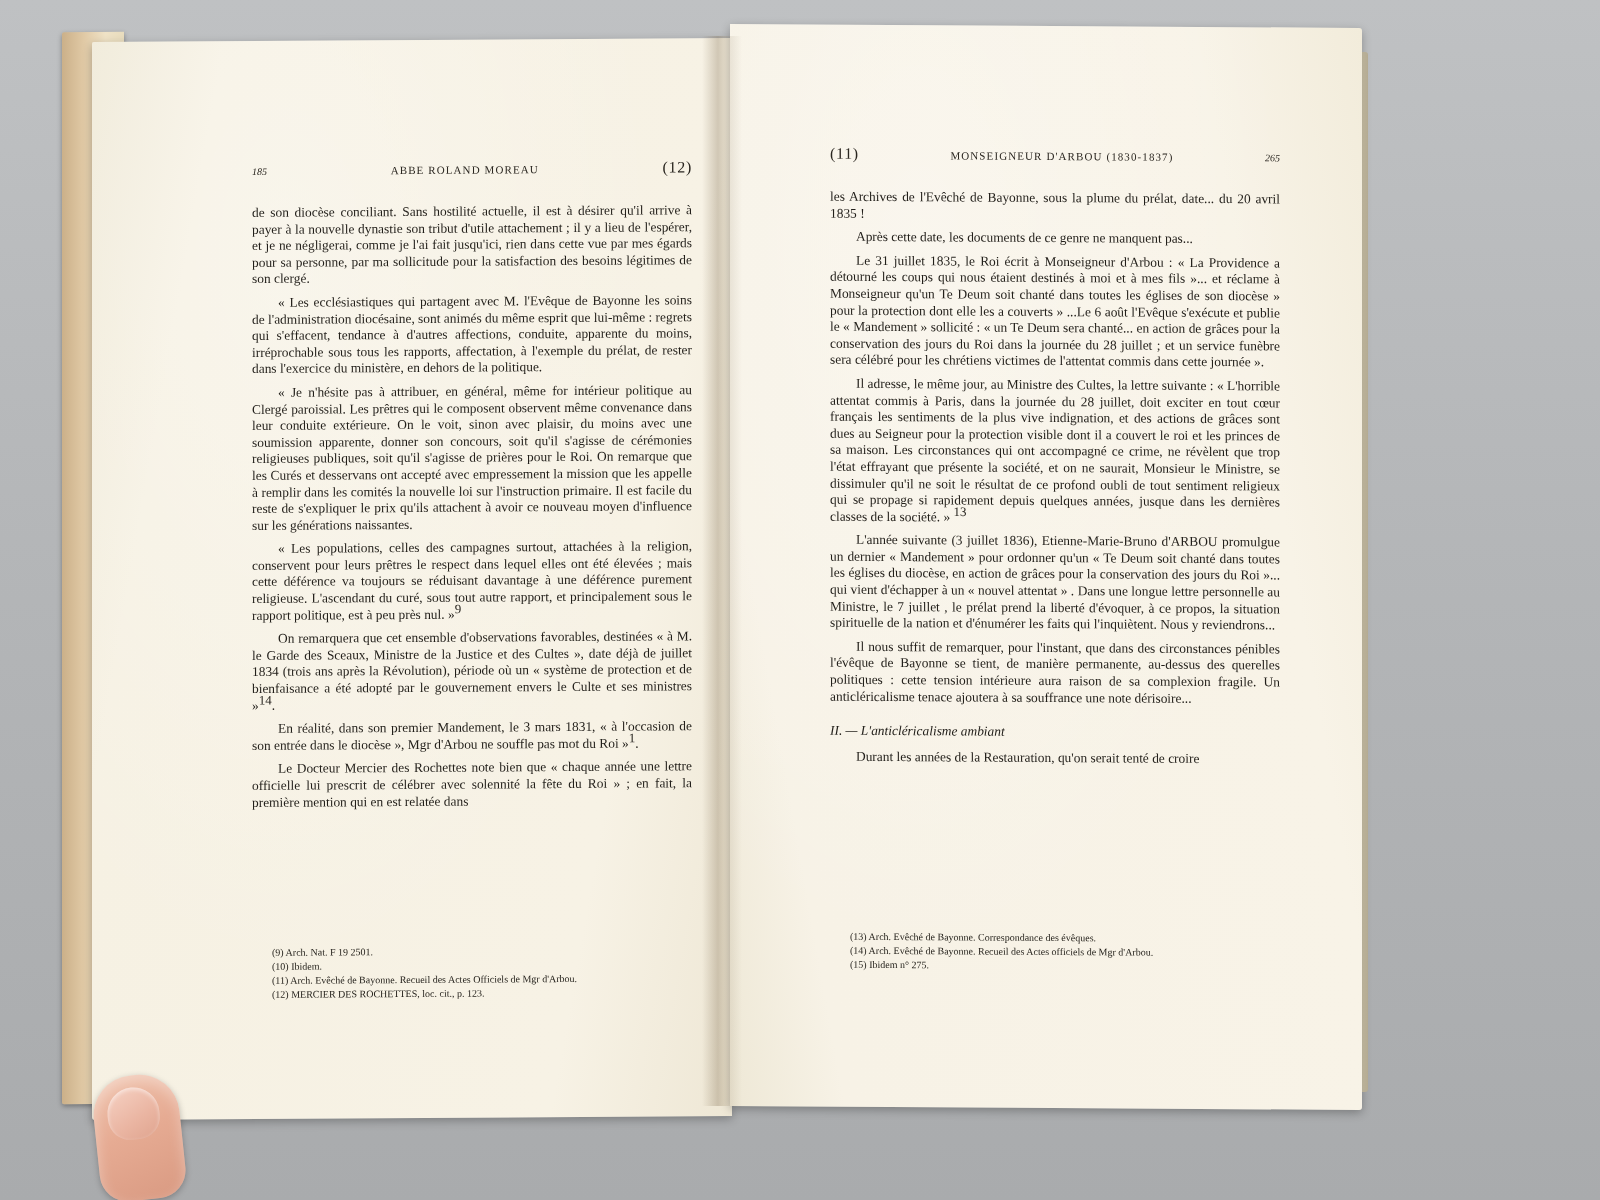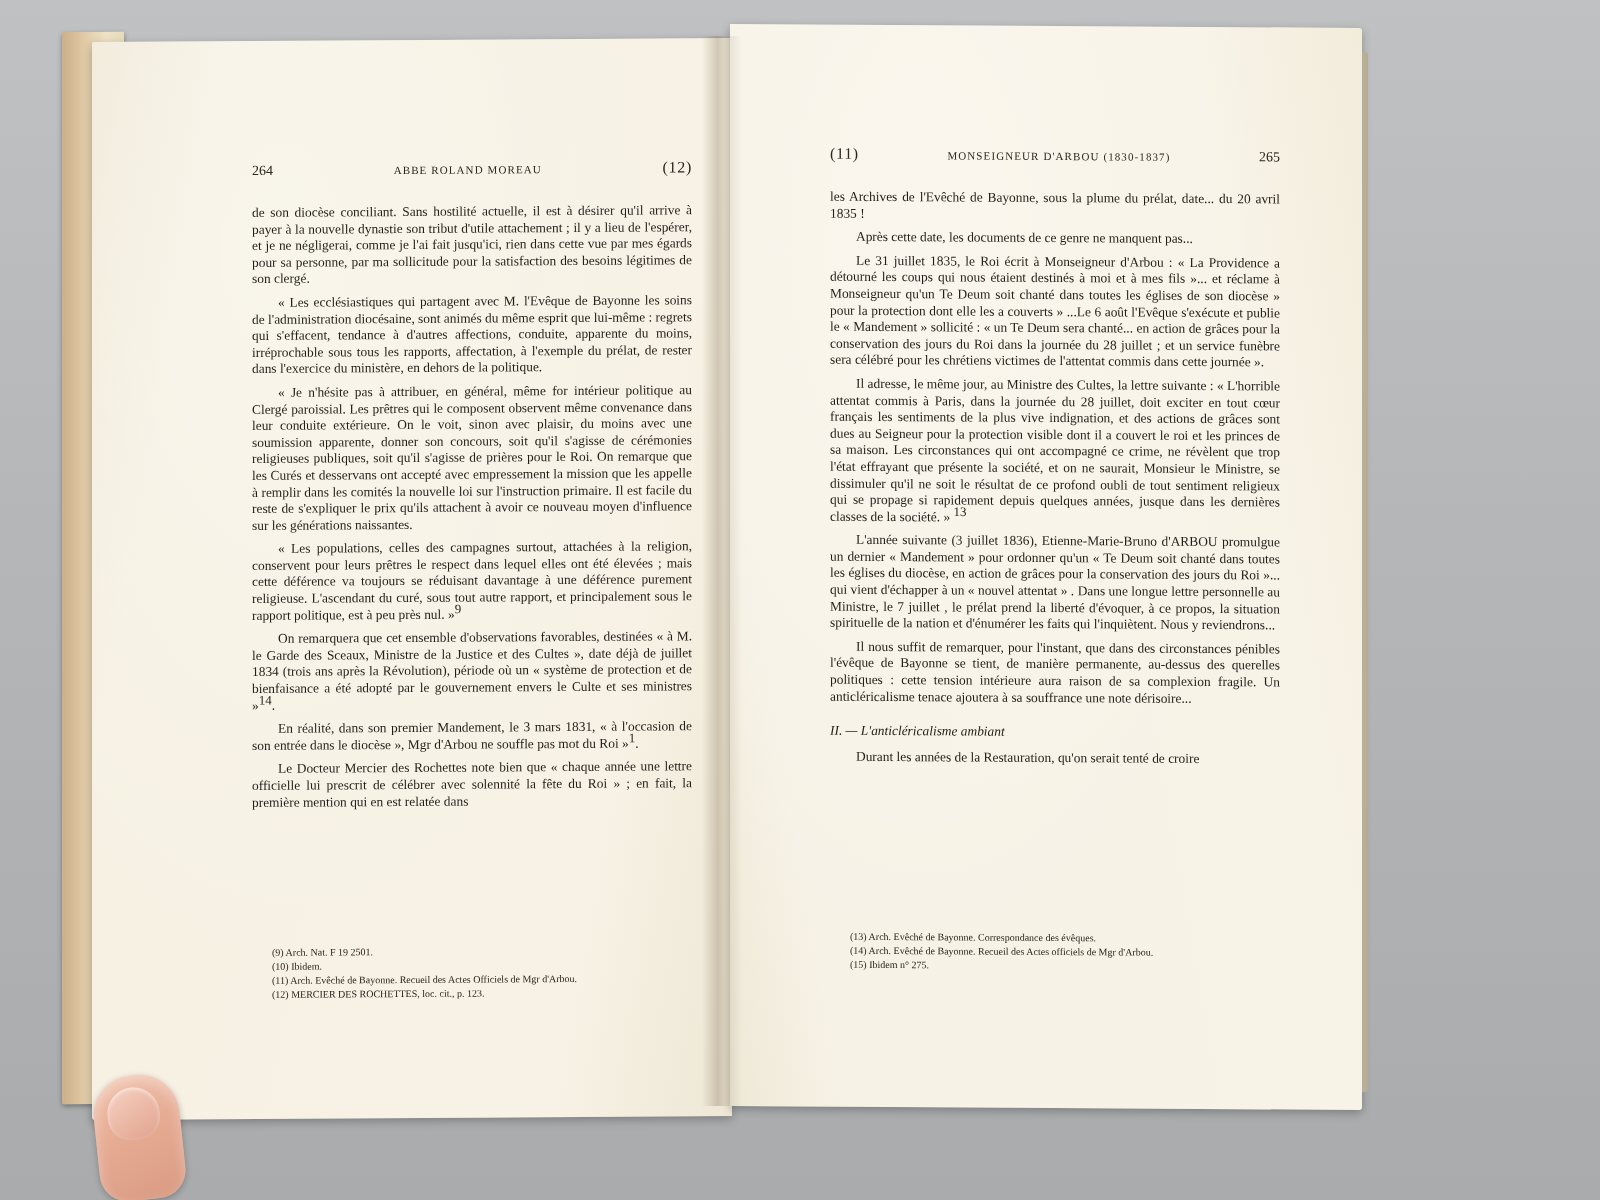--- a/index.html
+++ b/index.html
@@ -99,21 +99,21 @@
   }
 
   .runhead {
     display: flex;
     align-items: baseline;
     font-size: 11.5px;
     letter-spacing: .7px;
     margin-bottom: 26px;
     color: #2a2620;
   }
-  .runhead .folio { font-size: 14px; letter-spacing: 0; }
+  .runhead .folio { font-size: 10px; letter-spacing: 0; font-style: italic; }
   .runhead .title {
     flex: 1;
     text-align: center;
     font-size: 11px;
     letter-spacing: 1.1px;
   }
   .runhead .sig { font-size: 16px; }
 
   p.body {
     margin: 0 0 7px 0;
@@ -191,21 +191,21 @@
 
     <div class="cover-edge"></div>
     <div class="edge-stack"></div>
 
     <div class="page page-left">
       <div class="page-sheen"></div>
 
       <div class="textcol">
 
         <div class="runhead">
-          <span class="folio">264</span>
+          <span class="folio">185</span>
           <span class="title">ABBE ROLAND MOREAU</span>
           <span class="sig">(12)</span>
         </div>
 
         <p class="body noindent">de son diocèse conciliant. Sans hostilité actuelle, il est à désirer qu'il arrive à payer à la nouvelle dynastie son tribut d'utile attachement ; il y a lieu de l'espérer, et je ne négligerai, comme je l'ai fait jusqu'ici, rien dans cette vue par mes égards pour sa personne, par ma sollicitude pour la satisfaction des besoins légitimes de son clergé.</p>
         <p class="body">« Les ecclésiastiques qui partagent avec M. l'Evêque de Bayonne les soins de l'administration diocésaine, sont animés du même esprit que lui-même : regrets qui s'effacent, tendance à d'autres affections, conduite, apparente du moins, irréprochable sous tous les rapports, affectation, à l'exemple du prélat, de rester dans l'exercice du ministère, en dehors de la politique.</p>
         <p class="body">« Je n'hésite pas à attribuer, en général, même for intérieur politique au Clergé paroissial. Les prêtres qui le composent observent même convenance dans leur conduite extérieure. On le voit, sinon avec plaisir, du moins avec une soumission apparente, donner son concours, soit qu'il s'agisse de cérémonies religieuses publiques, soit qu'il s'agisse de prières pour le Roi. On remarque que les Curés et desservans ont accepté avec empressement la mission que les appelle à remplir dans les comités la nouvelle loi sur l'instruction primaire. Il est facile du reste de s'expliquer le prix qu'ils attachent à avoir ce nouveau moyen d'influence sur les générations naissantes.</p>
         <p class="body"><span>« Les populations, celles des campagnes surtout, attachées à la religion, conservent pour leurs prêtres le respect dans lequel elles ont été élevées ; mais cette déférence va toujours se réduisant davantage à une déférence purement religieuse. L'ascendant du curé, sous tout autre rapport, et principalement sous le rapport politique, est à peu près nul. »</span><sup>9</sup></p>
         <p class="body"><span>On remarquera que cet ensemble d'observations favorables, destinées « à M. le Garde des Sceaux, Ministre de la Justice et des Cultes », date déjà de juillet 1834 (trois ans après la Révolution), période où un « système de protection et de bienfaisance a été adopté par le gouvernement envers le Culte et ses ministres »</span><sup>14</sup>.</p>
         <p class="body"><span>En réalité, dans son premier Mandement, le 3 mars 1831, « à l'occasion de son entrée dans le diocèse », Mgr d'Arbou ne souffle pas mot du Roi »</span><sup>1</sup>.</p>

